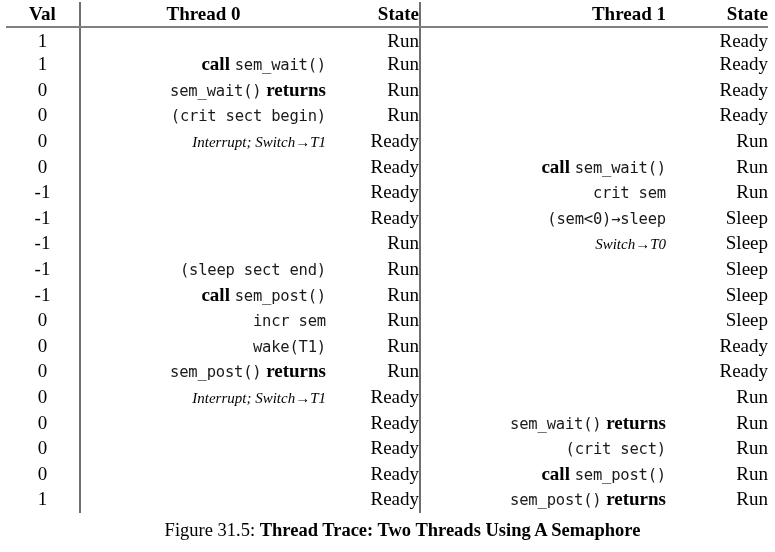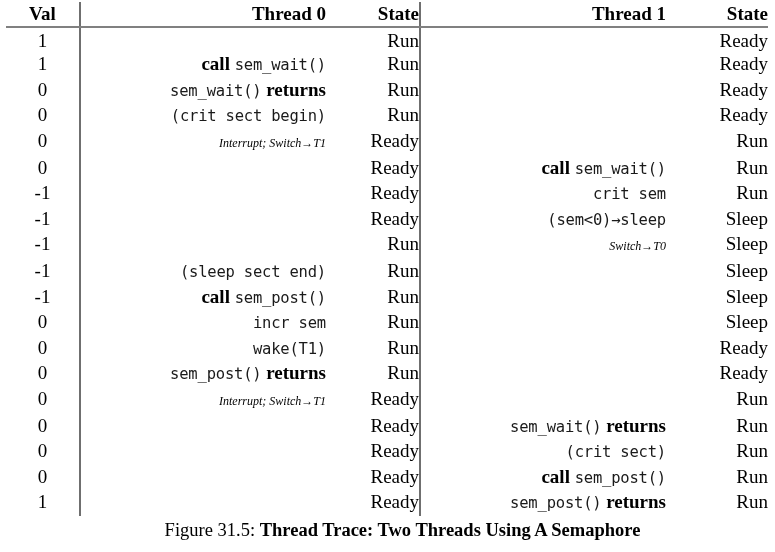--- a/index.html
+++ b/index.html
@@ -40,21 +40,21 @@
   col.c-t1     { width: 246px; }
   col.c-st1    { width: 102px; }
 
   thead th {
     font-weight: bold;
     font-size: 19.5px;
     padding-bottom: 4px;
     border-bottom: 2.2px solid #808080;
   }
   th.h-val { text-align: center; padding-right: 10px; }
-  th.h-t0  { text-align: right;  padding-left: 14px; }
+  th.h-t0  { text-align: center;  padding-left: 14px; }
   th.h-st0 { text-align: right; padding-right: 8px; }
   th.h-t1  { text-align: right;  padding-left: 14px; }
   th.h-st1 { text-align: right; padding-right: 10px; }
 
   td.d-val {
     text-align: center;
     padding-right: 10px;
   }
   td.d-t0, td.d-t1 {
     text-align: right;
@@ -77,21 +77,21 @@
     font-size: 15.5px;
     letter-spacing: -0.2px;
     color: #1a1a1a;
   }
   .kw {
     font-weight: bold;
     font-size: 19px;
   }
   .ital {
     font-style: italic;
-    font-size: 12px;
+    font-size: 15px;
   }
   .caption {
     position: absolute;
     left: 15px;
     top: 518px;
     width: 775px;
     text-align: center;
     font-size: 18.5px;
   }
   .caption .cap-label { font-weight: normal; }

